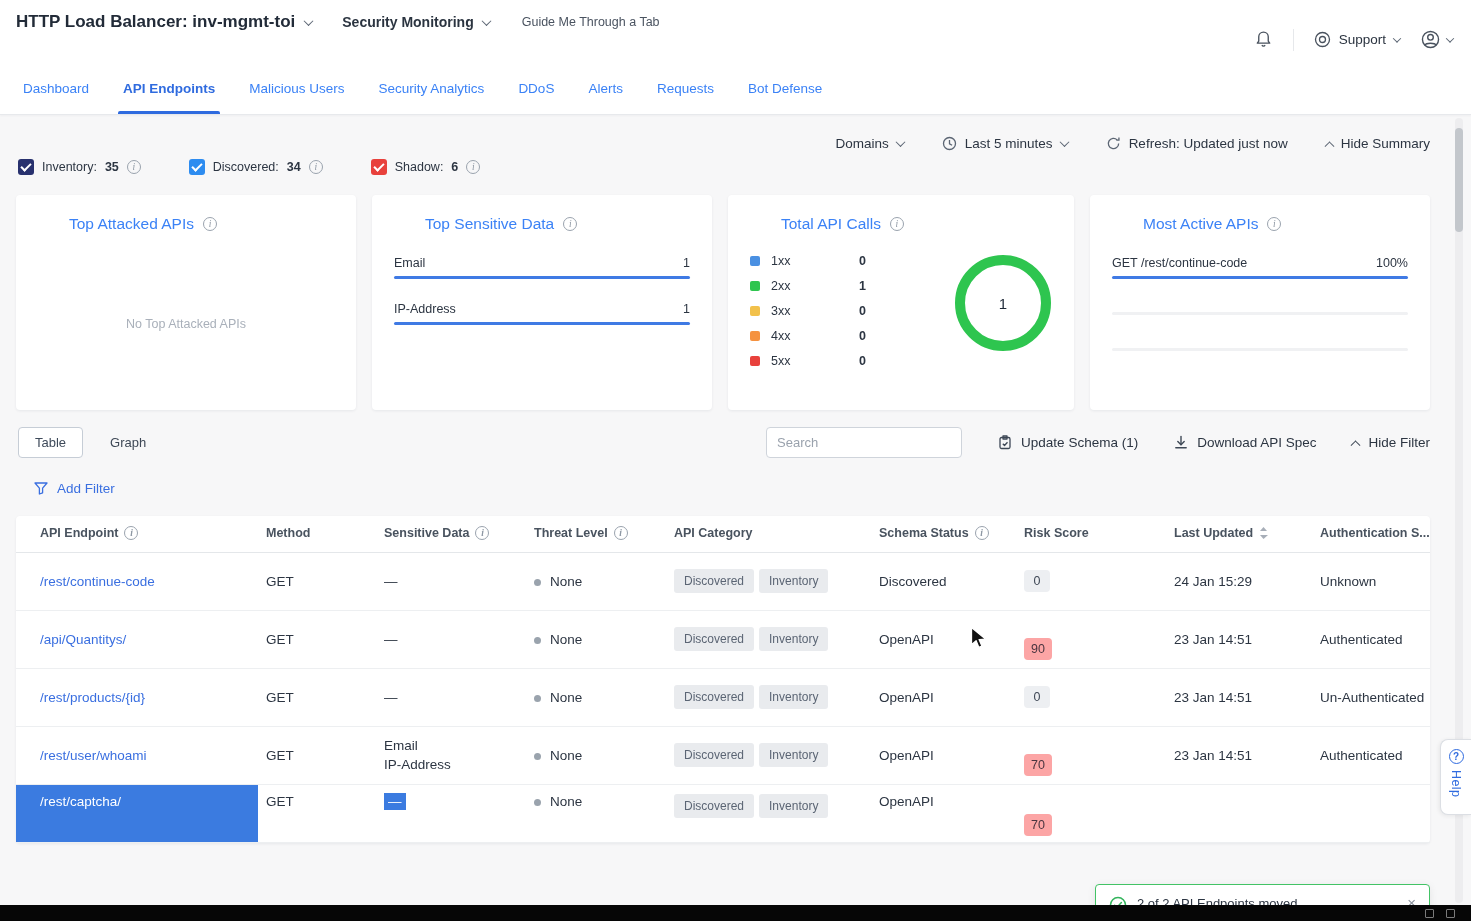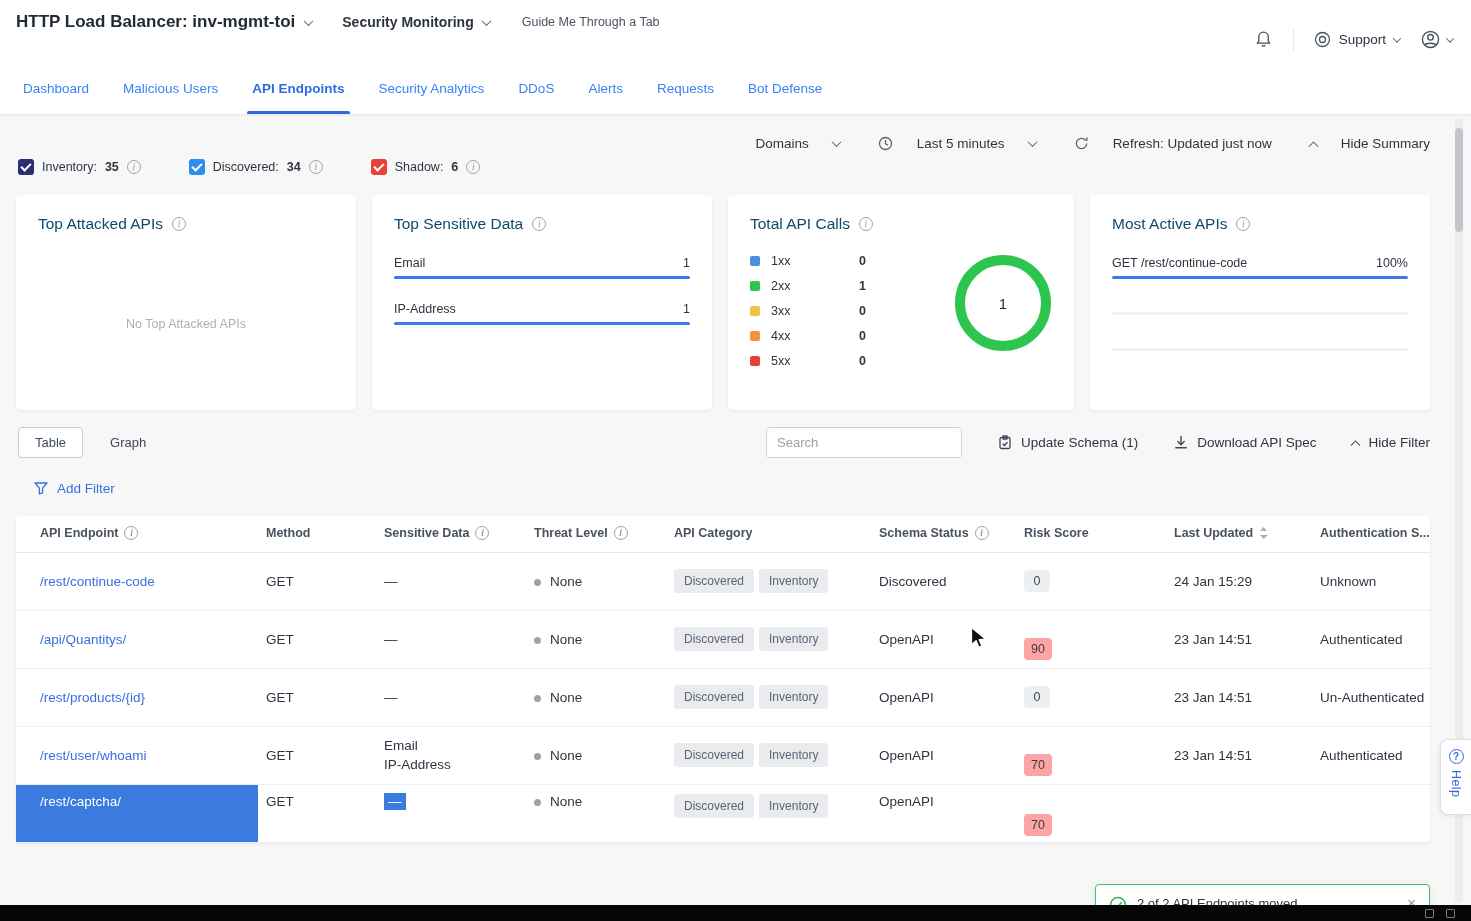--- a/index.html
+++ b/index.html
@@ -37,40 +37,40 @@
   .tab { padding:0 17px; display:flex; align-items:center; font-size:13.5px; color:#3b82f6;
          cursor:pointer; position:relative; white-space:nowrap; }
   .tab.active { color:#2f6bdf; font-weight:700; }
   .tab.active::after { content:""; position:absolute; left:12px; right:12px; bottom:0; height:3px;
                        background:#2f6bdf; border-radius:2px 2px 0 0; }
 
   
   .content { position:absolute; top:115px; left:0; right:0; bottom:16px; padding:12px 41px 0 16px; overflow:hidden; }
   .toolbar-row { display:flex; justify-content:flex-end; align-items:center; gap:38px; height:32px;
                  font-size:13.5px; color:#2c3542; }
-  .tool { display:flex; align-items:center; gap:24px; cursor:pointer; }
+  .tool { display:flex; align-items:center; gap:8px; cursor:pointer; }
   .tool .chev { color:#5b6573; }
 
   .summary-row { display:flex; gap:48px; align-items:center; padding-left:2px; }
   .sum-item { display:flex; align-items:center; gap:8px; font-size:12.5px; color:#2c3542; cursor:pointer; }
   .cb { width:16px; height:16px; border-radius:3px; position:relative; flex:none; }
   .cb::after { content:""; position:absolute; left:5px; top:2px; width:4px; height:8px;
                border-right:2px solid #fff; border-bottom:2px solid #fff; transform:rotate(45deg); }
   .sum-count { font-weight:700; }
   .info { display:inline-flex; width:14px; height:14px; border:1px solid #9aa3ae; border-radius:50%;
           color:#8d97a3; font-size:9.5px; align-items:center; justify-content:center; flex:none;
           font-family:"Liberation Serif",serif; font-style:italic; }
   .info::after { content:"i"; }
 
   
   .cards { margin-top:20px; display:grid; grid-template-columns:repeat(4,1fr); gap:16px; }
   .card { background:#fff; border-radius:4px; box-shadow:0 1px 3px rgba(20,30,50,.07);
           height:215px; padding:20px 22px; position:relative; }
   .card-title-row { display:flex; align-items:center; gap:9px; }
-  .card-title { font-size:15.5px; color:#0c4a6e; font-weight:500; }
+  .card-title { font-size:15.5px; color:#3b82f6; font-weight:500;margin-left:31px; }
   .empty-msg { position:absolute; top:122px; left:0; right:0; text-align:center; color:#a9b0ba; font-size:12.5px; }
   .bar-row { margin-top:23px; }
   .bar-row:first-of-type { margin-top:25px; }
   .bar-row .line1 { display:flex; justify-content:space-between; font-size:12.5px; color:#2c3542; margin-bottom:6px; }
   .bar { height:3px; background:#3f7ae4; border-radius:2px; }
   .skeleton { height:3px; background:#f0f1f3; margin-top:33px; border-radius:2px; }
 
   .calls-body { display:flex; margin-top:21px; }
   .legend { width:152px; display:flex; flex-direction:column; gap:11px; }
   .legend-item { display:flex; align-items:center; font-size:12.5px; color:#2c3542; }
@@ -199,22 +199,22 @@
             <circle cx="12" cy="9.5" r="3.2"></circle>
             <path d="M5.8 18.6c1.2-3 11.2-3 12.4 0"></path>
           </svg>
         <span class="chev down"></span>
       </span>
     </div>
   </header>
 
   <nav class="tabs">
     <div class="tab">Dashboard</div>
+    <div class="tab active">API Endpoints</div>
     <div class="tab">Malicious Users</div>
-    <div class="tab active">API Endpoints</div>
     <div class="tab">Security Analytics</div>
     <div class="tab">DDoS</div>
     <div class="tab">Alerts</div>
     <div class="tab">Requests</div>
     <div class="tab">Bot Defense</div>
   </nav>
 
   <div class="content">
 
     <div class="toolbar-row">

